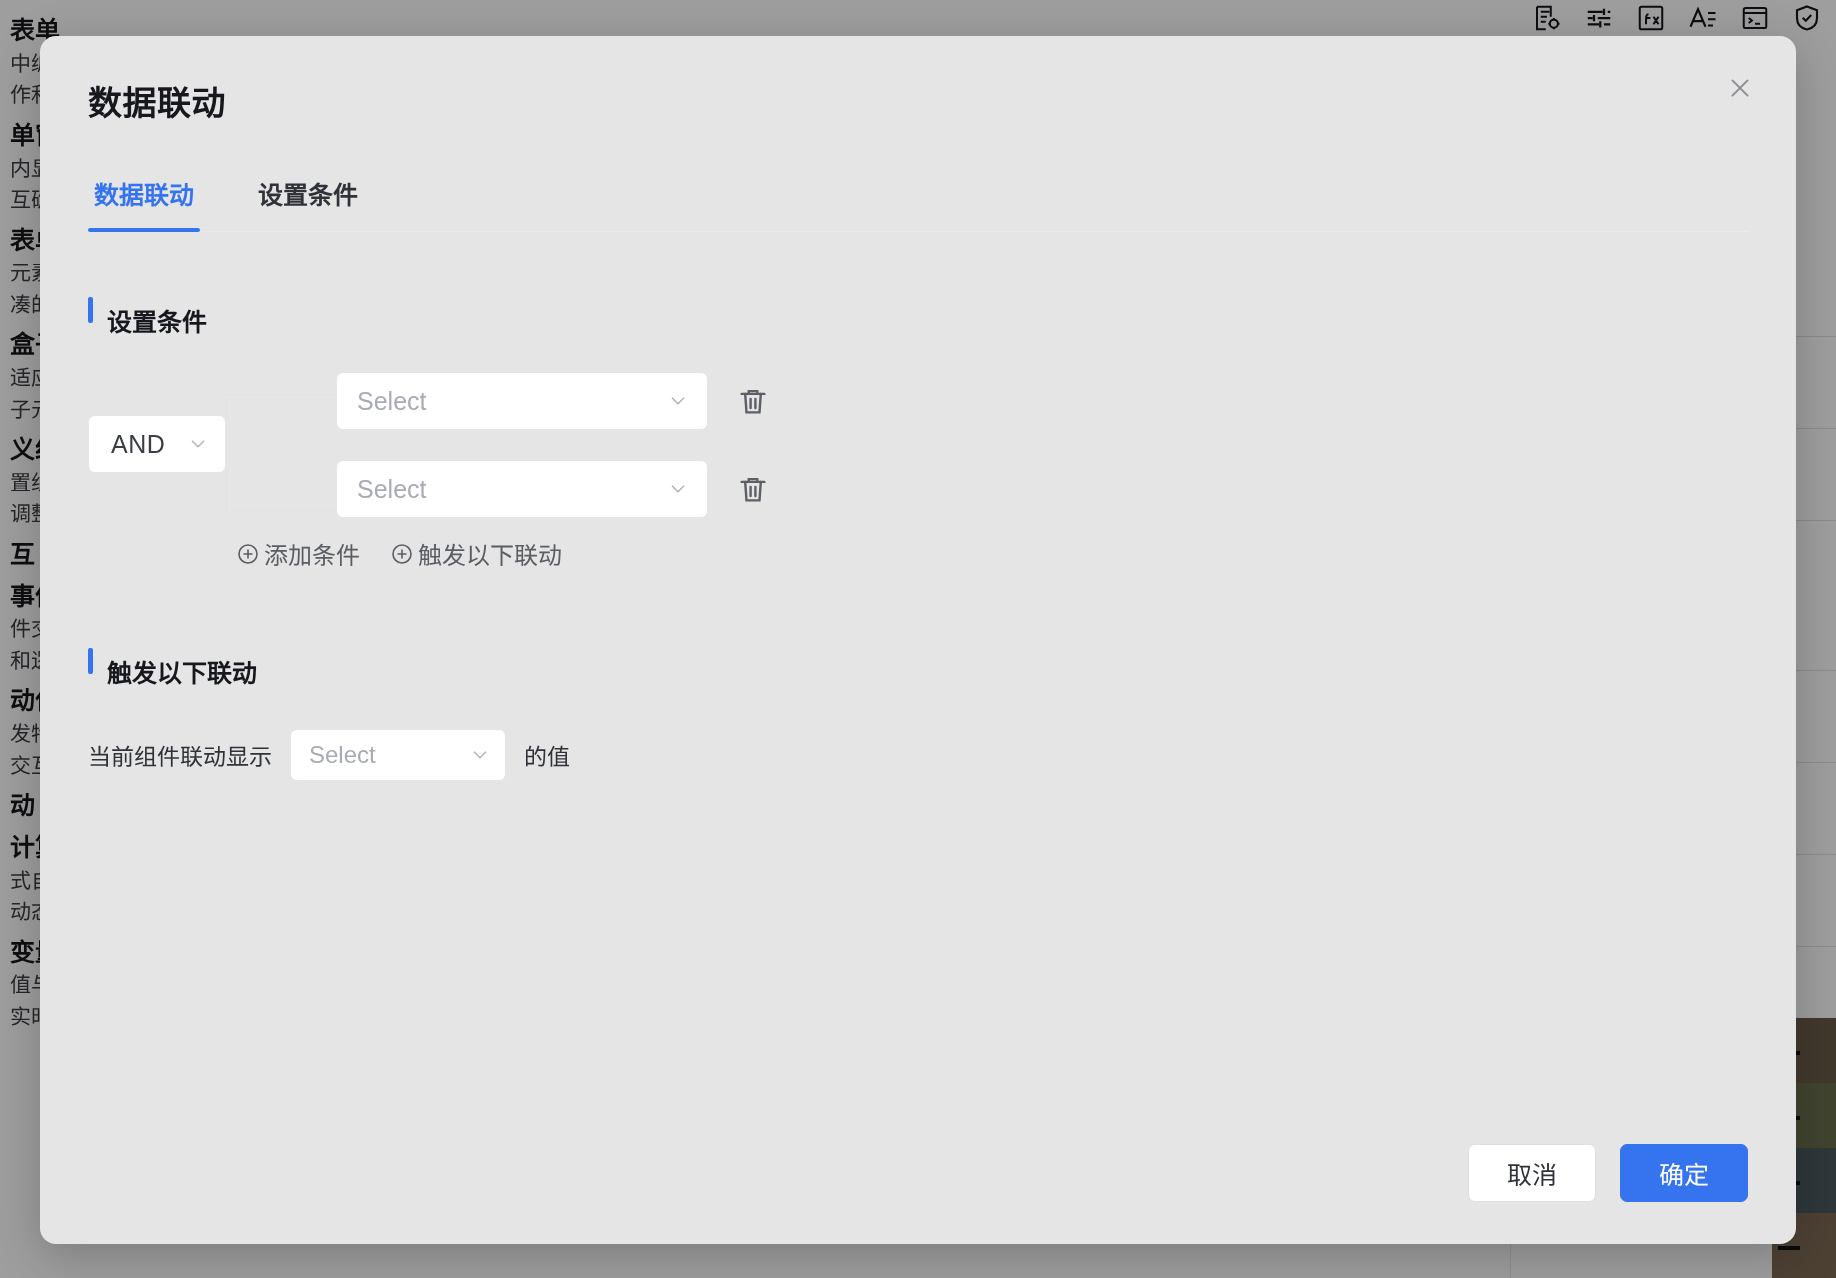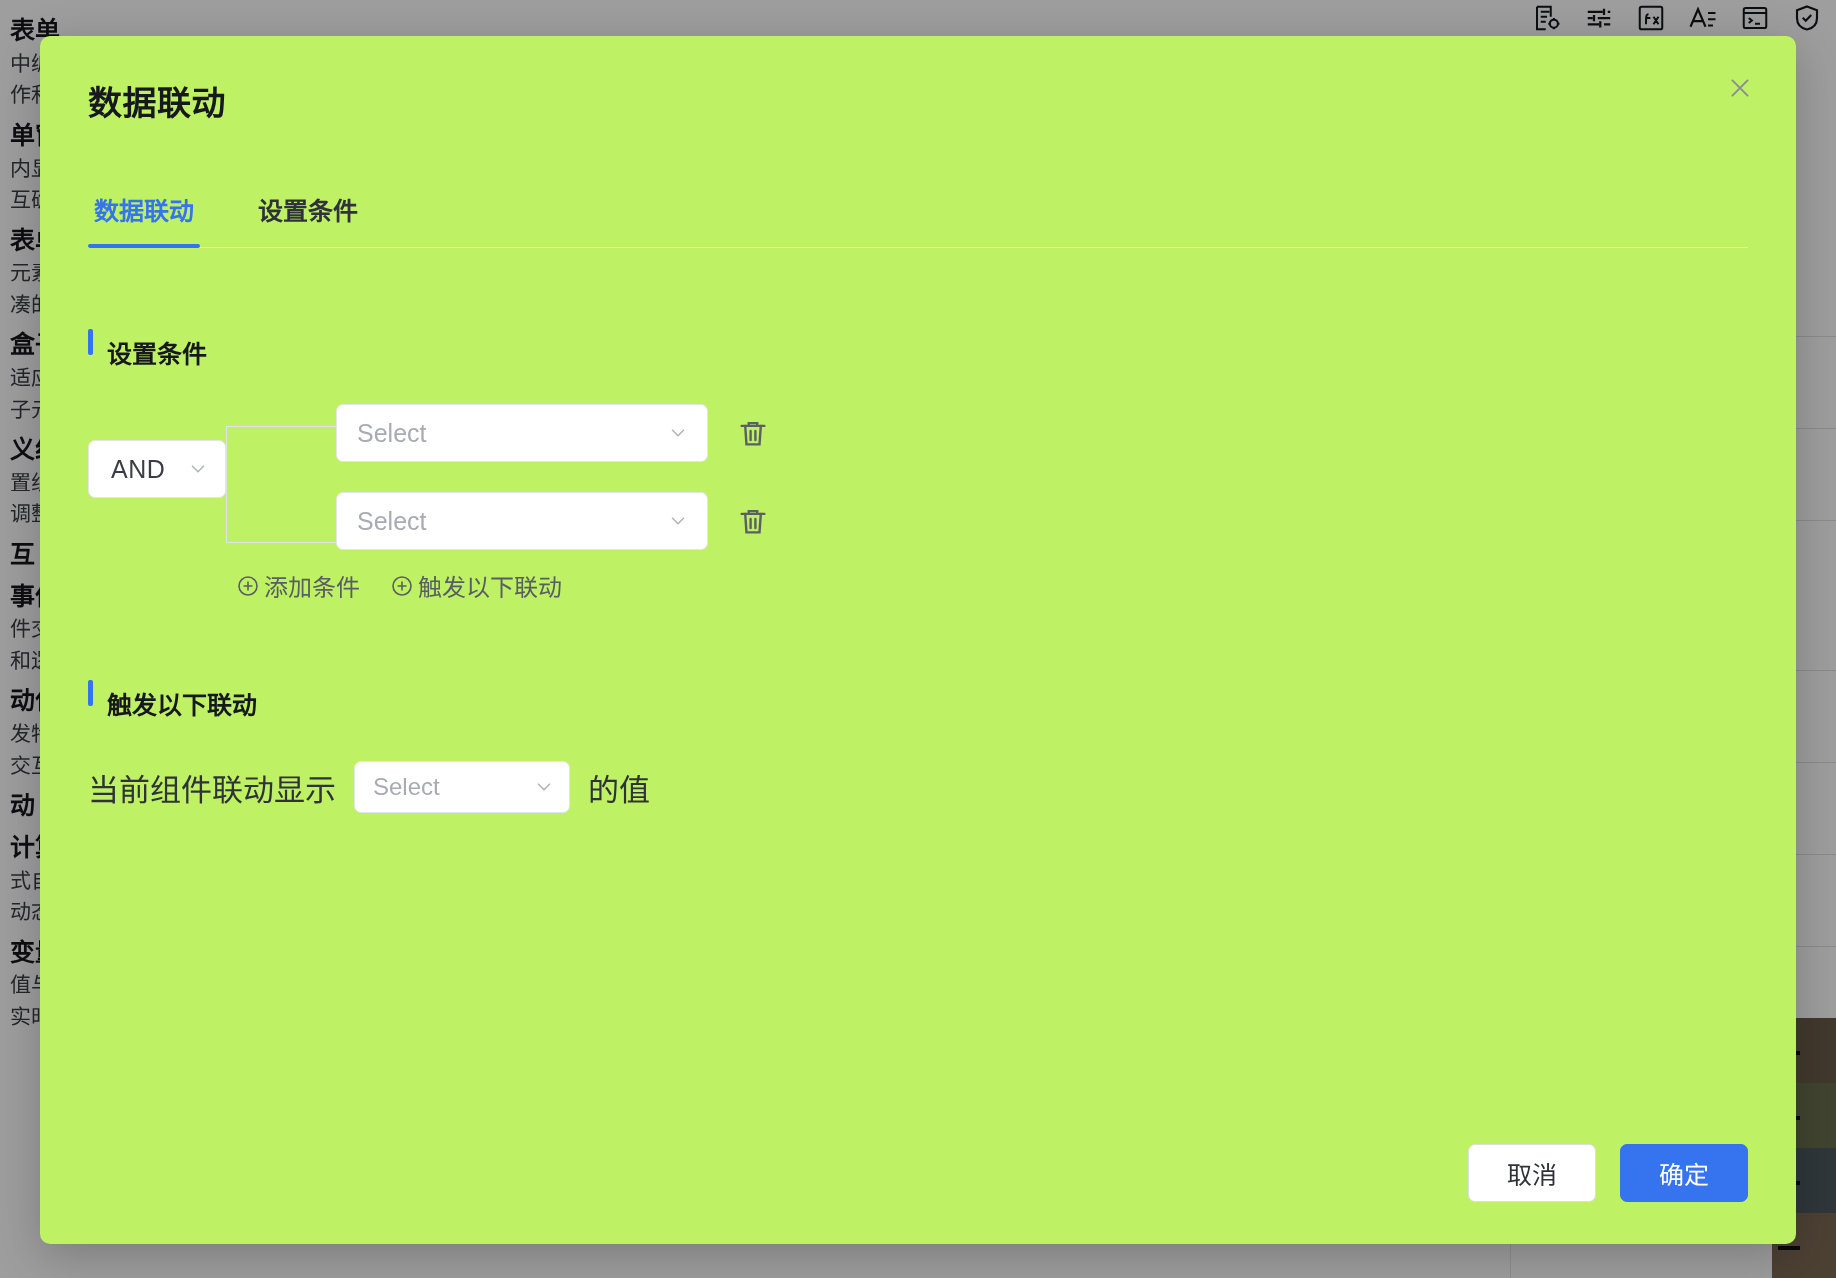--- a/index.html
+++ b/index.html
@@ -139,28 +139,27 @@
     width: 22px; height: 4px;
     background: #111;
   }
 
   
   .modal {
     position: absolute;
     left: 40px; top: 36px;
     width: 1756px;
     height: 1208px;
-    background: #bef264;
-    border-radius: 10px;
+    background: #e5e5e5;
+    border-radius: 16px;
     box-shadow: 0 12px 48px rgba(0,0,0,0.22);
     z-index: 20;
     display: flex;
     flex-direction: column;
     overflow: hidden;
-    gap: 16px;
   }
 
   .modal-header {
     position: relative;
     padding: 40px 48px 0 48px;
   }
   .modal-title {
     font-size: 34px;
     font-weight: 700;
     color: #16181d;
@@ -230,21 +229,21 @@
 
   
   .cond-group {
     margin-top: 34px;
     position: relative;
     padding-left: 0;
     height: 156px;
   }
   .logic-wrap {
     position: absolute;
-    left: 0; top: 36px;
+    left: 0; top: 43px;
     width: 138px; height: 58px;
   }
   .logic-select {
     width: 138px; height: 58px;
     border: 1px solid #e3e5ea;
     border-radius: 7px;
     background: #fff;
     display: flex;
     align-items: center;
     justify-content: space-between;
@@ -340,21 +339,21 @@
   .plus-icon svg { width: 100%; height: 100%; display: block; }
 
   
   .trigger-row {
     display: flex;
     align-items: center;
     gap: 18px;
     margin-top: 40px;
   }
   .trigger-text {
-    font-size: 31px;
+    font-size: 23px;
     color: #2f3238;
     white-space: nowrap;
   }
   .trigger-select {
     width: 216px; height: 52px;
     border: 1px solid #e3e5ea;
     border-radius: 7px;
     background: #fff;
     display: flex;
     align-items: center;

